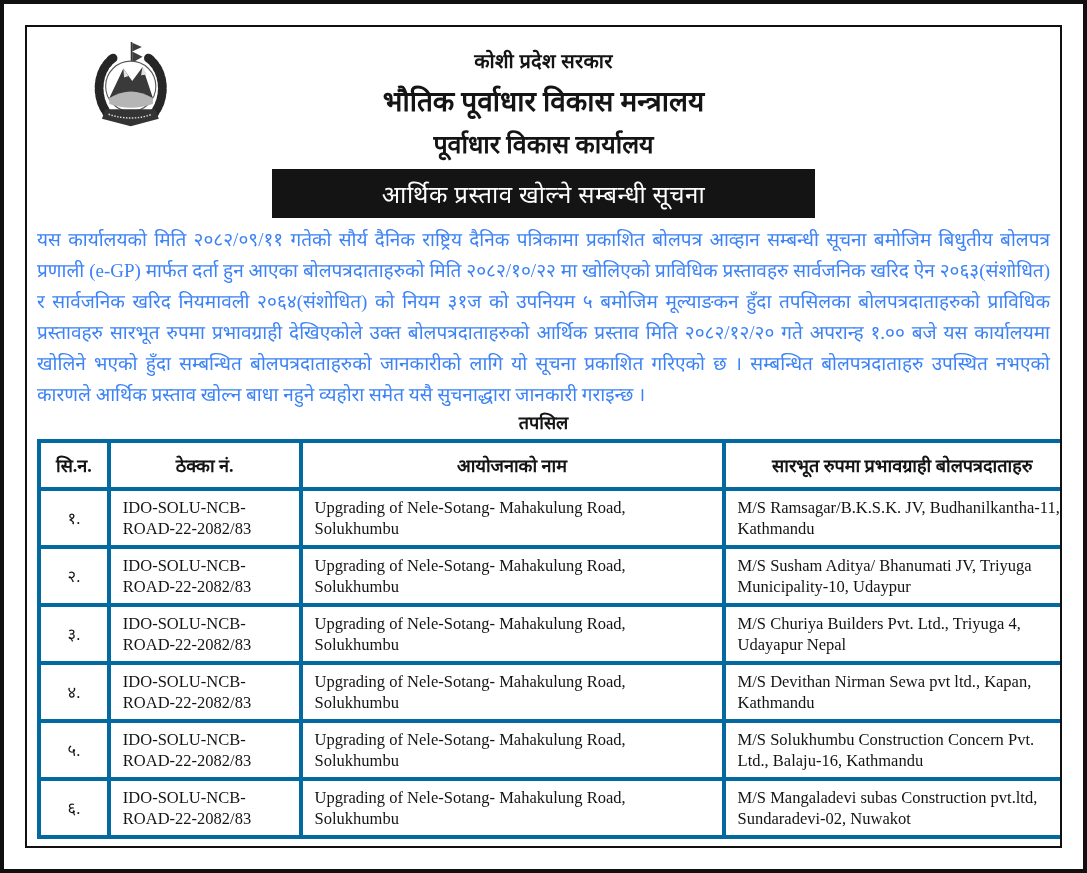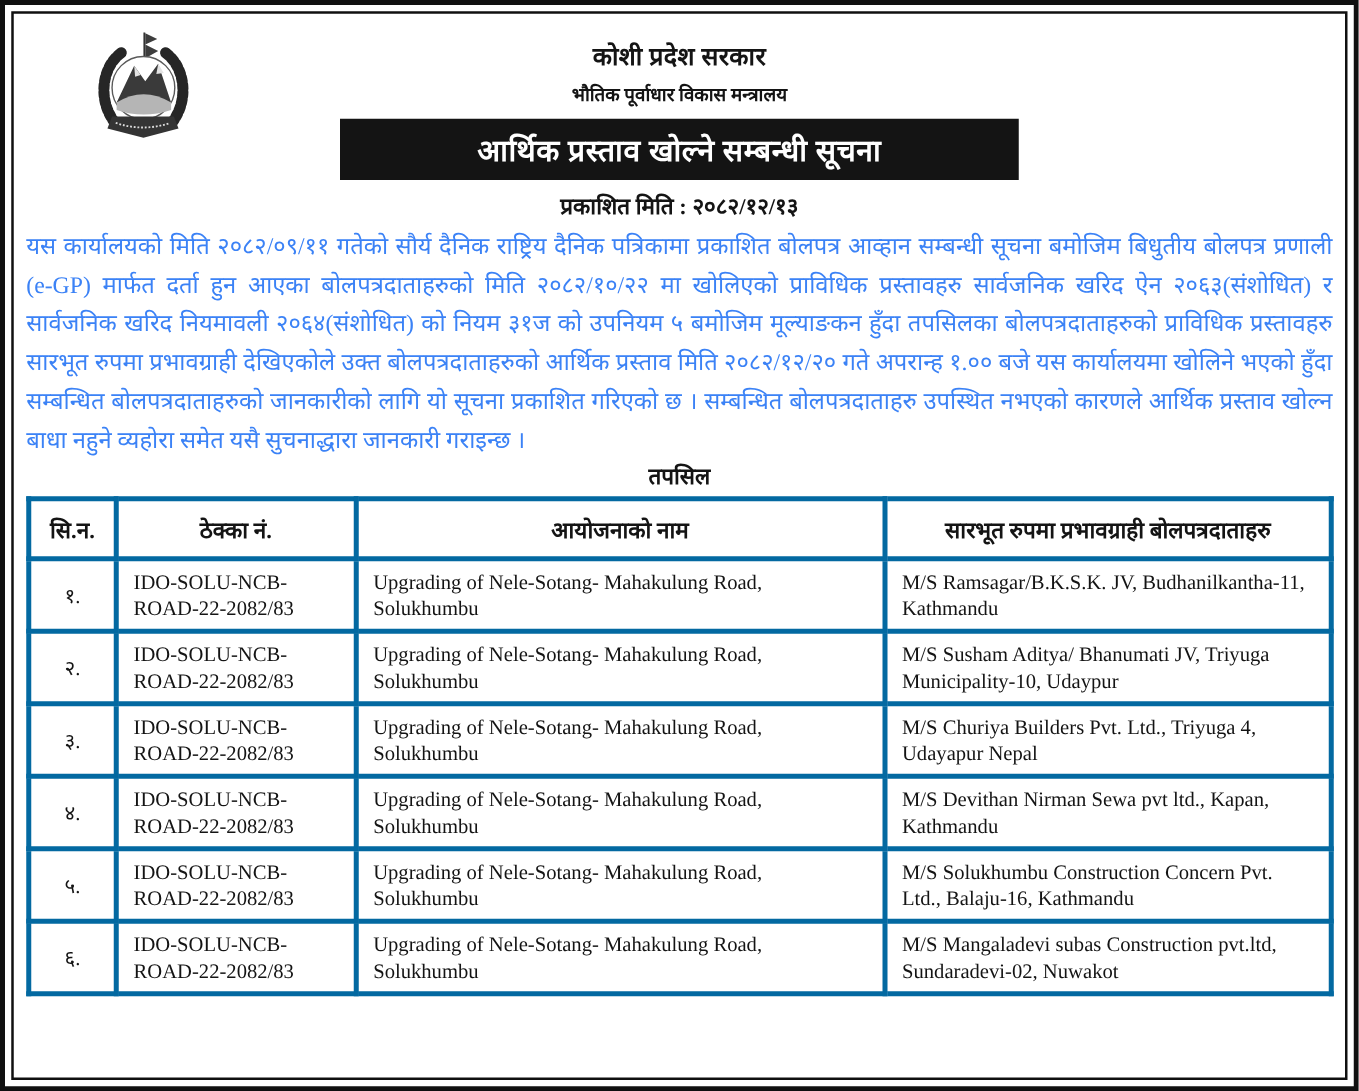--- a/index.html
+++ b/index.html
@@ -7,51 +7,51 @@
   body {
     font-family: "Liberation Serif", "DejaVu Serif", serif;
     color: #141414;
   }
   .page {
     width: 1087px;
     height: 873px;
     margin: 0 auto;
     background: #ffffff;
     border: 4px solid #101010;
-    padding: 5px;
+    padding: 21px;
   }
   .frame {
     border: 2px solid #101010;
     width: 100%;
     height: 100%;
     position: relative;
     padding: 10px 10px 0 10px;
     overflow: hidden;
     background: #ffffff;
   }
   
   .emblem {
     position: absolute;
     left: 62px;
     top: 12px;
     width: 82px;
     height: 96px;
   }
   .head-stack { text-align: center; }
   .gov-line   { font-size: 20px; font-weight: bold; margin-top: 10px; letter-spacing: .3px; }
-  .ministry   { font-size: 15px; font-weight: bold; margin-top: 7px; }
+  .ministry   { font-size: 28px; font-weight: bold; margin-top: 7px; }
   .directorate{ font-size: 20px; font-weight: bold; margin-top: 7px; }
   .office     { font-size: 25px; font-weight: bold; margin-top: 7px; }
   .location   { font-size: 18px; font-weight: bold; margin-top: 7px; }
   .notice-banner {
     display: inline-block;
     background: #141414;
     color: #ffffff;
     font-size: 24px;
-    font-weight: bold;
+    font-weight: normal;
     padding: 8px 110px;
     margin-top: 9px;
     letter-spacing: .5px;
   }
   .pub-date { font-size: 18px; font-weight: bold; margin-top: 8px; }
   
   .body-par {
     margin-top: 6px;
     font-size: 19px;
     line-height: 31px;
@@ -120,22 +120,22 @@
 
       <path d="M27 80 Q56 62 86 80 L86 88 Q56 98 27 88 Z" fill="#b5b5b5"></path>
 
       <path d="M22 95 L89 95 L94 108 L56 118 L17 108 Z" fill="#343434"></path>
       <path d="M26 102 Q56 112 85 102" fill="none" stroke="#dcdcdc" stroke-width="2" stroke-dasharray="2 2"></path>
     </svg>
 
     <div class="head-stack">
       <div class="gov-line">कोशी प्रदेश सरकार</div>
       <div class="ministry">भौतिक पूर्वाधार विकास मन्त्रालय</div>
+      <div class="office">पूर्वाधार विकास कार्यालय</div>
       <div class="notice-banner">आर्थिक प्रस्ताव खोल्ने सम्बन्धी सूचना</div>
-      <div class="pub-date">प्रकाशित मिति : २०८२/१२/१३</div>
     </div>
 
     <p class="body-par">यस कार्यालयको मिति २०८२/०९/११ गतेको सौर्य दैनिक राष्ट्रिय दैनिक पत्रिकामा प्रकाशित बोलपत्र आव्हान सम्बन्धी सूचना बमोजिम बिधुतीय बोलपत्र प्रणाली (e-GP) मार्फत दर्ता हुन आएका बोलपत्रदाताहरुको मिति २०८२/१०/२२ मा खोलिएको प्राविधिक प्रस्तावहरु सार्वजनिक खरिद ऐन २०६३(संशोधित) र सार्वजनिक खरिद नियमावली २०६४(संशोधित) को नियम  ३१ज को उपनियम ५ बमोजिम मूल्याङकन हुँदा तपसिलका बोलपत्रदाताहरुको प्राविधिक प्रस्तावहरु सारभूत रुपमा प्रभावग्राही देखिएकोले उक्त बोलपत्रदाताहरुको आर्थिक प्रस्ताव मिति २०८२/१२/२० गते अपरान्ह १.०० बजे यस कार्यालयमा खोलिने भएको हुँदा सम्बन्धित बोलपत्रदाताहरुको जानकारीको लागि यो सूचना प्रकाशित गरिएको छ । सम्बन्धित बोलपत्रदाताहरु उपस्थित नभएको कारणले आर्थिक प्रस्ताव खोल्न बाधा नहुने व्यहोरा समेत यसै सुचनाद्धारा जानकारी गराइन्छ ।</p>
 
     <div class="schedule-label">तपसिल</div>
 
     <table class="schedule">
       <colgroup>
         <col class="col-sn">
           <col class="col-no">

